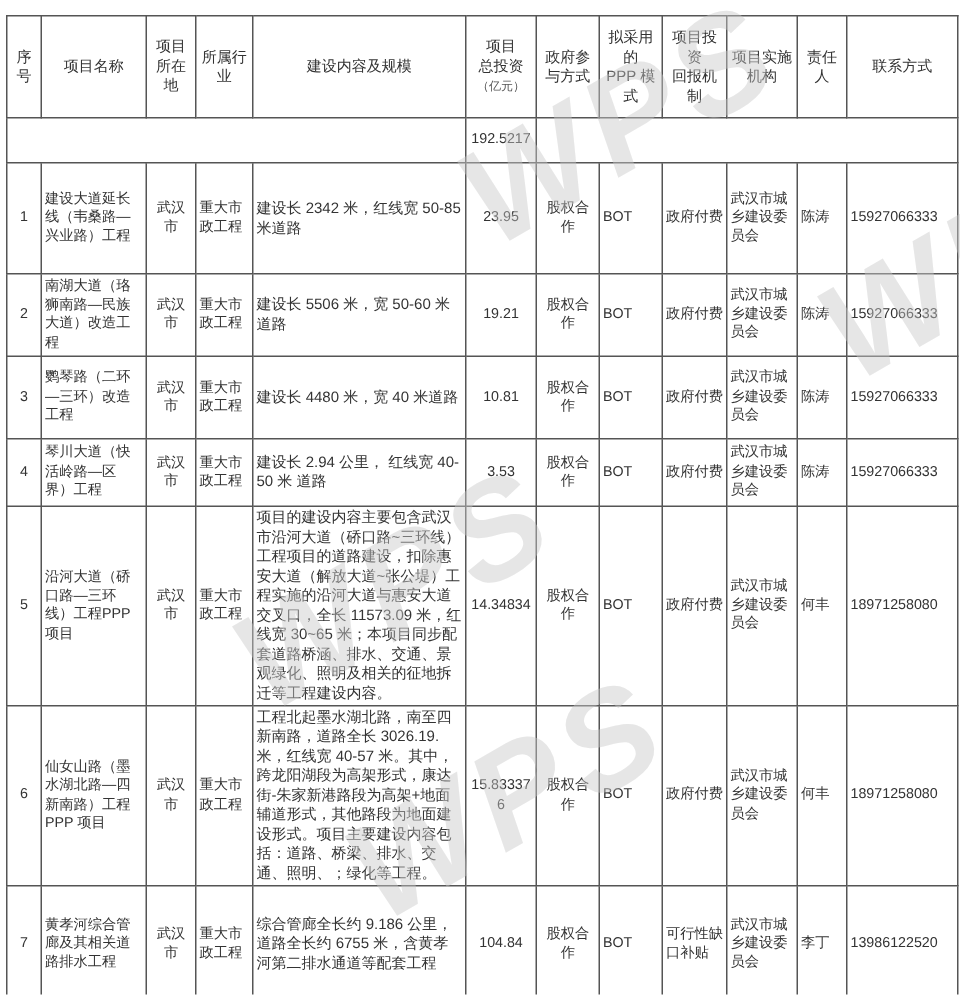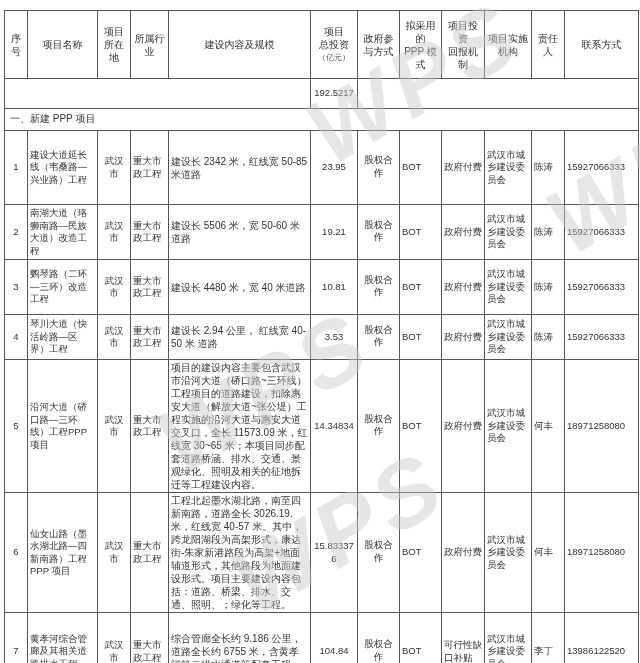--- a/index.html
+++ b/index.html
@@ -106,23 +106,20 @@
     <th>项目实施
 机构</th>
     <th>责任人</th>
     <th>联系方式</th>
   </tr>
   <tr class="total-row">
     <td colspan="5"></td>
     <td class="total-cell">192.5217</td>
     <td colspan="6"></td>
   </tr>
-  <tr class="section-row">
-    <td colspan="12" class="section-cell">一、新建 PPP 项目</td>
-  </tr>
   </tbody>
     <tbody id="rows-body">
       <tr class="r1">
         <td class="c-no">1</td>
         <td class="c-name">建设大道延长线（韦桑路—兴业路）工程</td>
         <td class="c-location">武汉市</td>
         <td class="c-industry">重大市政工程</td>
         <td class="c-content">建设长 2342 米，红线宽 50-85 米道路</td>
         <td class="c-investment">23.95</td>
         <td class="c-participation">股权合作</td>

